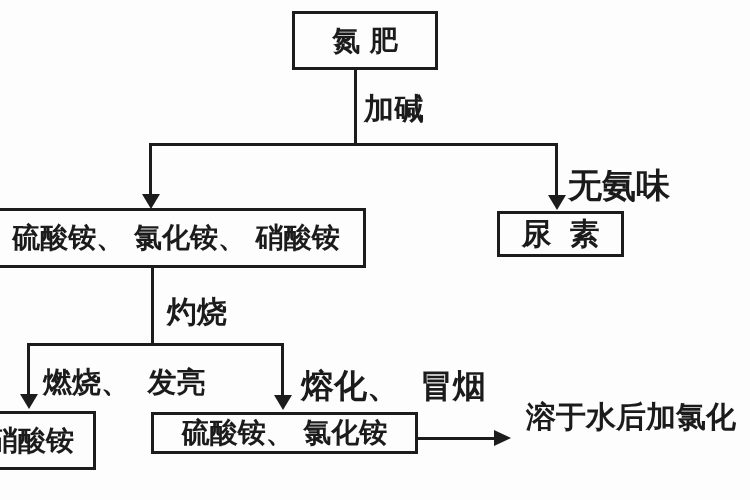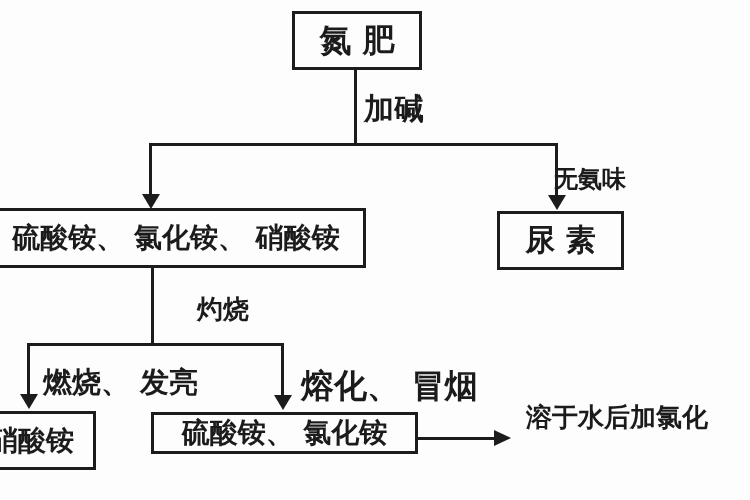--- a/index.html
+++ b/index.html
@@ -24,20 +24,21 @@
     align-items: center;
     justify-content: center;
     font-weight: bold;
     white-space: nowrap;
     box-sizing: border-box;
   }
   .lbl {
     position: absolute;
     font-weight: bold;
     white-space: nowrap;
+    font-family: Liberation Mono, monospace;
   }
   .line {
     position: absolute;
     background: #1c1c1c;
   }
   .arrow-down {
     position: absolute;
     width: 0;
     height: 0;
     border-left: 9px solid transparent;
@@ -49,56 +50,56 @@
     width: 0;
     height: 0;
     border-top: 8px solid transparent;
     border-bottom: 8px solid transparent;
     border-left: 17px solid #1c1c1c;
   }
   #result-text {
     position: absolute;
     left: 526px;
     top: 398px;
-    font-size: 26px;
+    font-size: 30px;
     font-weight: bold;
     line-height: 38px;
     white-space: nowrap;
     text-align: right;
   }
 </style>
 </head>
 <body>
 
 <div id="stage">
 
-  <div class="box" style="left:292px; top:11px; width:130px; height:59px; font-size:32px;">氮  肥</div>
+  <div class="box" style="left:292px; top:11px; width:146px; height:59px; font-size:28px;">氮  肥</div>
 
   <div class="line" style="left:354px; top:70px; width:3px; height:75px;"></div>
 
   <div class="lbl" style="left:364px; top:89px; font-size:30px;">加碱</div>
 
   <div class="line" style="left:149px; top:143px; width:409px; height:3px;"></div>
 
   <div class="line" style="left:149px; top:143px; width:3px; height:53px;"></div>
   <div class="arrow-down" style="left:142px; top:194px;"></div>
 
 
   <div class="line" style="left:555px; top:143px; width:3px; height:53px;"></div>
   <div class="arrow-down" style="left:548px; top:195px;"></div>
 
-  <div class="lbl" style="left:554px; top:163px; font-size:24px;">无氨味</div>
+  <div class="lbl" style="left:568px; top:163px; font-size:34px;">无氨味</div>
 
   <div class="box" style="left:-14px; top:208px; width:380px; height:60px; font-size:28px;">硫酸铵、 氯化铵、 硝酸铵</div>
 
-  <div class="box" style="left:497px; top:211px; width:127px; height:59px; font-size:30px;">尿  素</div>
+  <div class="box" style="left:497px; top:211px; width:127px; height:46px; font-size:30px;font-family:Liberation Mono, monospace;">尿  素</div>
 
   <div class="line" style="left:151px; top:268px; width:3px; height:78px;"></div>
 
-  <div class="lbl" style="left:167px; top:292px; font-size:26px;margin-left:30px;">灼烧</div>
+  <div class="lbl" style="left:167px; top:292px; font-size:30px;">灼烧</div>
 
   <div class="line" style="left:27px; top:343px; width:257px; height:3px;"></div>
 
   <div class="line" style="left:27px; top:343px; width:3px; height:52px;"></div>
   <div class="arrow-down" style="left:20px; top:394px;"></div>
 
   <div class="lbl" style="left:43px; top:363px; font-size:29px;text-align:right;">燃烧、 发亮</div>
 
   <div class="line" style="left:281px; top:343px; width:3px; height:52px;"></div>
   <div class="arrow-down" style="left:274px; top:395px;"></div>

